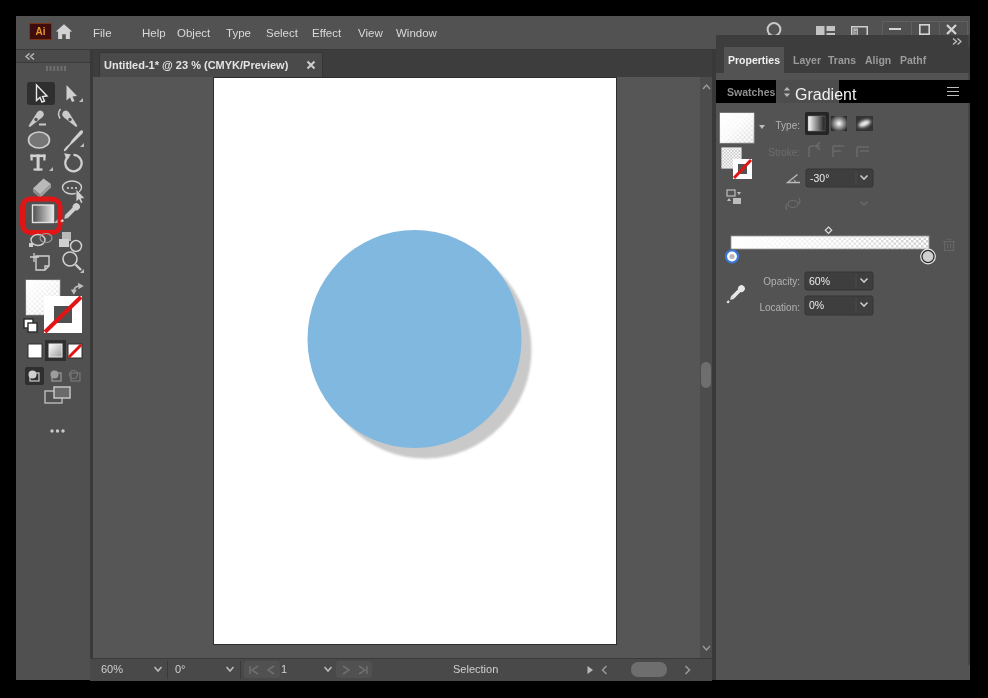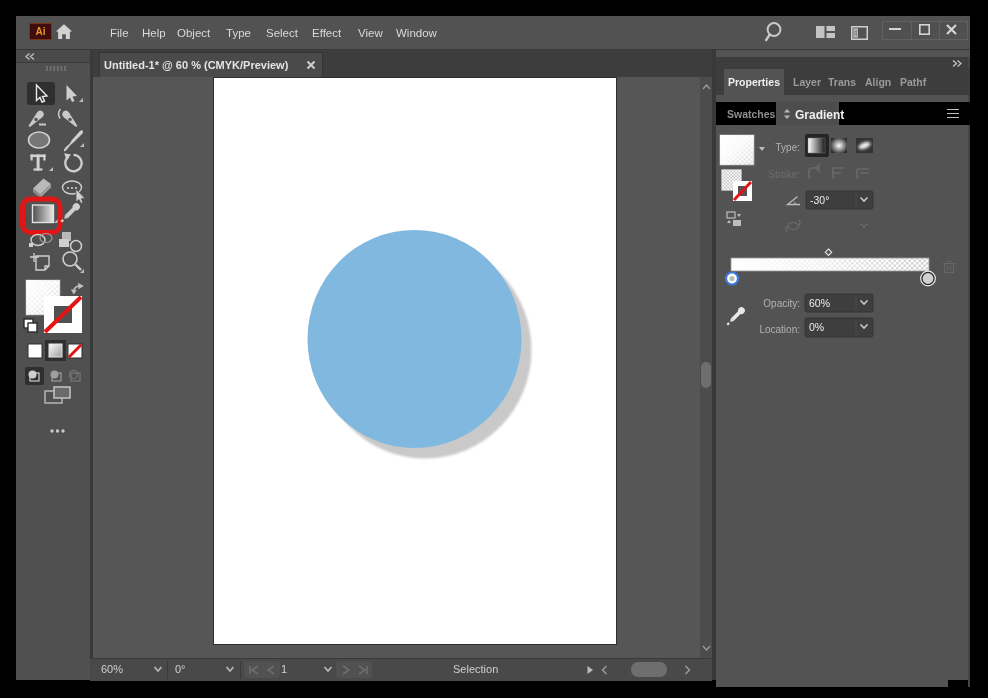--- a/index.html
+++ b/index.html
@@ -18,36 +18,36 @@
   #ltdockhead{left:0;top:34px;width:74px;height:12px;background:#4a4a4a;border-bottom:1px solid #3a3a3a;}
   #ltool{left:0;top:47px;width:74px;height:617px;background:#505050;}
   #lsep{left:74px;top:34px;width:3px;height:630px;background:#393939;}
   
   #canvas{left:77px;top:61px;width:619px;height:581px;background:#565656;}
   #artboard{left:120px;top:0px;width:404px;height:568px;background:#fff;border:1px solid #2e2e2e;box-sizing:border-box;}
   
   #statusbar{left:74px;top:642px;width:622px;height:22px;background:#494949;border-top:1px solid #3a3a3a;}
   
   #rsep{left:696px;top:34px;width:4px;height:630px;background:#393939;}
-  #rdock{left:700px;top:41px;width:232px;height:630px;background:#535353;}
+  #rdock{left:700px;top:19px;width:232px;height:630px;background:#535353;}
   #rtabs1{position:absolute;left:0;top:12px;width:254px;height:26px;background:#3d3d3d;}
   #rtabs2{position:absolute;left:0;top:45px;width:254px;height:23px;background:#000000;}
   svg{display:block;}
 </style>
 </head>
 <body>
 <div id="win" class="abs">
   <div id="menubar" class="abs">
 
     <div class="abs" style="left:13px;top:7px;width:23px;height:17px;background:#3f0d0d;border:1px solid #7a3414;border-radius:0;box-sizing:border-box;color:#e9952d;font-size:10px;font-weight:bold;text-align:center;line-height:15px;">Ai</div>
 
     <svg class="abs" style="left:39px;top:7px;" width="18" height="18" viewBox="0 0 18 18">
       <path d="M9 1.2 L17.2 8.6 L14.9 8.6 L14.9 16 L10.8 16 L10.8 11.2 L7.2 11.2 L7.2 16 L3.1 16 L3.1 8.6 L0.8 8.6 Z" fill="#d2d2d2"></path>
     </svg>
-    <span class="menu" style="left:94px;">File</span>
+    <span class="menu" style="left:77px;">File</span>
     <span class="menu" style="left:126px;">Help</span>
     <span class="menu" style="left:161px;">Object</span>
     <span class="menu" style="left:210px;">Type</span>
     <span class="menu" style="left:250px;">Select</span>
     <span class="menu" style="left:296px;">Effect</span>
     <span class="menu" style="left:342px;">View</span>
     <span class="menu" style="left:380px;">Window</span>
     <span class="menu" style="left:438px;margin-top:43px;">Help</span>
 
     <svg class="abs" style="left:746px;top:5px;" width="22" height="24" viewBox="0 0 22 24">
@@ -75,21 +75,21 @@
     <div class="abs" style="left:873px;top:12px;width:12px;height:2px;background:#d4d4d4;"></div>
     <svg class="abs" style="left:903px;top:8px;" width="11" height="11" viewBox="0 0 11 11">
       <rect x="0.8" y="0.8" width="9.4" height="9.4" fill="none" stroke="#d4d4d4" stroke-width="1.6"></rect>
     </svg>
     <svg class="abs" style="left:930px;top:8px;" width="11" height="11" viewBox="0 0 11 11">
       <path d="M1 1 L10 10 M10 1 L1 10" stroke="#d4d4d4" stroke-width="2.2"></path>
     </svg>
   </div>
   <div id="tabrow" class="abs">
     <div id="doctab">
-      <span style="position:absolute;left:4px;top:6px;font-size:11px;">Untitled-1* @ 60 % (CMYK/Preview)</span>
+      <span style="position:absolute;left:4px;top:6px;font-size:11px;">Untitled-1* @ 23 % (CMYK/Preview)</span>
       <svg style="position:absolute;left:206px;top:7px;" width="10" height="10" viewBox="0 0 10 10">
         <path d="M1.5 1.5 L8.5 8.5 M8.5 1.5 L1.5 8.5" stroke="#cfcfcf" stroke-width="2"></path>
       </svg>
     </div>
   </div>
   <div id="ltdockhead" class="abs"></div>
   <div id="ltool" class="abs">
   <svg width="74" height="617" viewBox="0 0 74 617" style="position:absolute;left:0;top:-13px;">
     <defs>
       <pattern id="chk" width="5" height="5" patternUnits="userSpaceOnUse">
@@ -290,21 +290,21 @@
       <span class="abs" style="left:112px;top:7px;width:28px;overflow:hidden;color:#9b9b9b;">Transfo</span>
       <span class="abs" style="left:149px;top:7px;width:26px;overflow:hidden;color:#9b9b9b;">Align</span>
       <span class="abs" style="left:184px;top:7px;width:27px;overflow:hidden;color:#9b9b9b;">Pathfin</span>
     </div>
     <div id="rtabs2">
       <span class="abs" style="left:11px;top:6px;font-size:10.5px;font-weight:bold;color:#8f8f8f;">Swatches</span>
       <div class="abs" style="left:60px;top:0;width:63px;height:23px;background:#4d4d4d;"></div>
       <svg class="abs" style="left:67px;top:7px;" width="8" height="10" viewBox="0 0 8 10">
         <path d="M4 0 L7.2 3.6 L0.8 3.6 Z M4 10 L7.2 6.4 L0.8 6.4 Z" fill="#b5b5b5"></path>
       </svg>
-      <span class="abs" style="left:79px;top:6px;font-size:12px;font-weight:bold;color:#f0f0f0;">Gradient</span>
+      <span class="abs" style="left:79px;top:6px;font-size:16px;font-weight:normal;color:#f0f0f0;">Gradient</span>
       <svg class="abs" style="left:231px;top:6px;" width="13" height="11" viewBox="0 0 13 11">
         <path d="M0 1.5 L12 1.5 M0 5.5 L12 5.5 M0 9.5 L12 9.5" stroke="#bdbdbd" stroke-width="1.2"></path>
       </svg>
     </div>
 
     <svg class="abs" style="left:0;top:68px;" width="254" height="562" viewBox="0 0 254 562">
       <defs>
         <pattern id="chk2" width="4.6" height="4.6" patternUnits="userSpaceOnUse">
           <rect width="4.6" height="4.6" fill="#ffffff"></rect>
           <rect width="2.3" height="2.3" fill="#cfcfcf"></rect>

